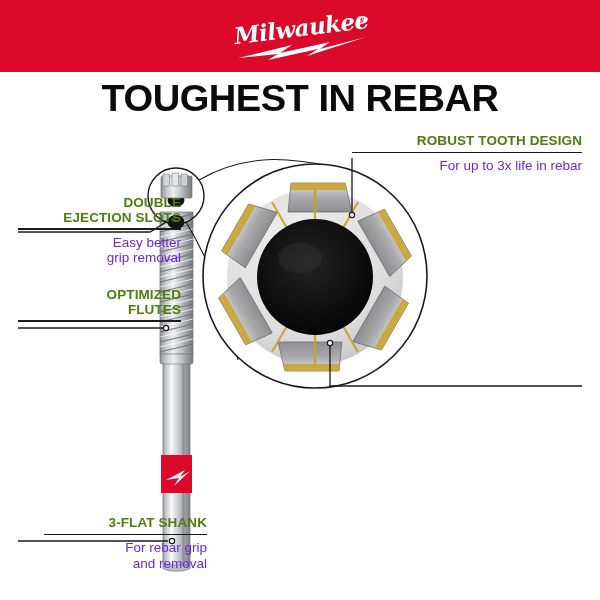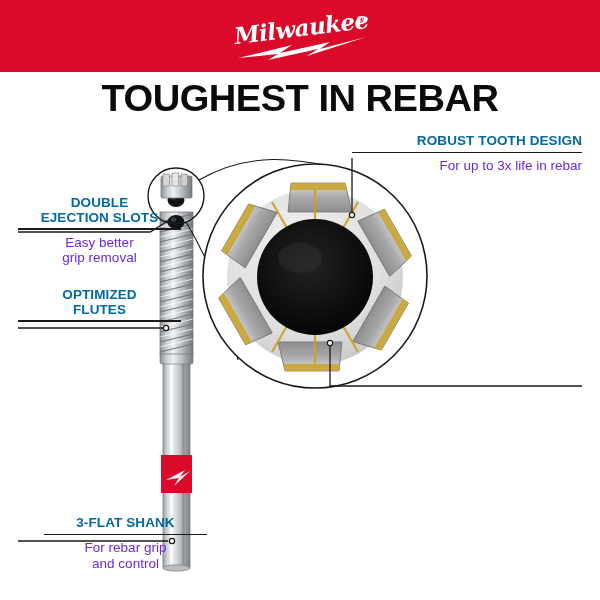--- a/index.html
+++ b/index.html
@@ -27,31 +27,31 @@
     letter-spacing:-0.5px;
     line-height:42px;
     color:#0b0b0b;
     transform:scaleX(1.03);
   }
 
   
   .callout{position:absolute;}
   .callout .ttl{
     font-weight:bold;font-size:13.5px;line-height:14.5px;
-    color:#0369a1;letter-spacing:0.1px;
+    color:#4d7c0f;letter-spacing:0.1px;
     text-transform:uppercase;
   }
   .callout .rule{
     height:1.5px;background:#1a1a1a;margin:3px 0 5px 0;width:100%;
   }
   .callout .sub{
     font-size:13.5px;line-height:15.5px;color:#6d28d9;
   }
   .callout.right .ttl,.callout.right .sub{text-align:right;}
-  .callout.left  .ttl,.callout.left  .sub{text-align:center;}
+  .callout.left  .ttl,.callout.left  .sub{text-align:right;}
 
   #co-double{left:18px;top:196px;width:163px;}
   #co-flutes{left:18px;top:288px;width:163px;}
   #co-shank {left:18px;top:516px;width:163px;margin-left:26px;}
   #co-tooth {left:352px;top:134px;width:230px;}
   #co-tip   {left:352px;top:362px;width:230px;}
 
   
   #art{position:absolute;left:0;top:0;width:600px;height:600px;}
 </style>
@@ -273,21 +273,21 @@
       <span>FLUTES</span>
     </div>
     <div class="rule"></div>
   </div>
 
   <div class="callout left" id="co-shank">
     <div class="ttl">3-FLAT SHANK</div>
     <div class="rule"></div>
     <div class="sub">
       <span>For rebar grip</span><br>
-      <span>and control</span>
+      <span>and removal</span>
     </div>
   </div>
 
   <div class="callout right" id="co-tooth">
     <div class="ttl">ROBUST TOOTH DESIGN</div>
     <div class="rule"></div>
     <div class="sub">For up to 3x life in rebar</div>
   </div>
 
 

